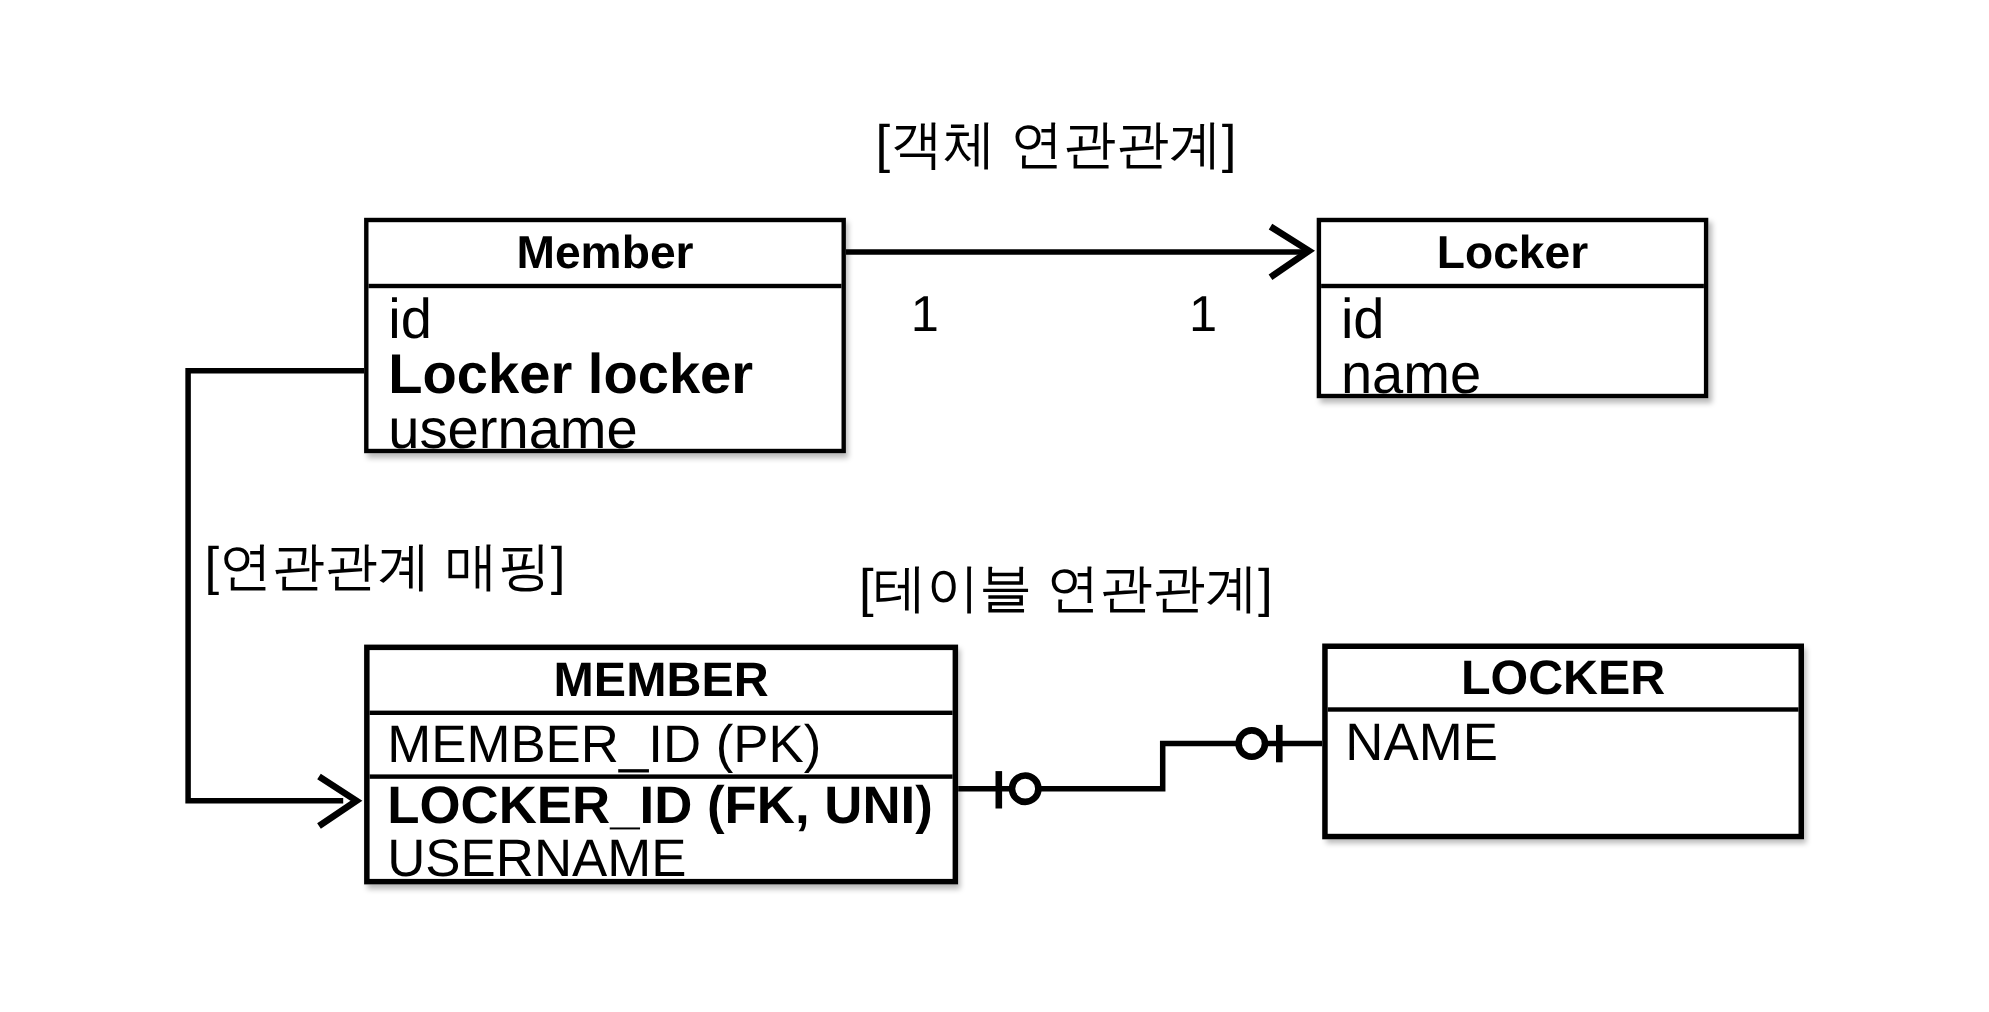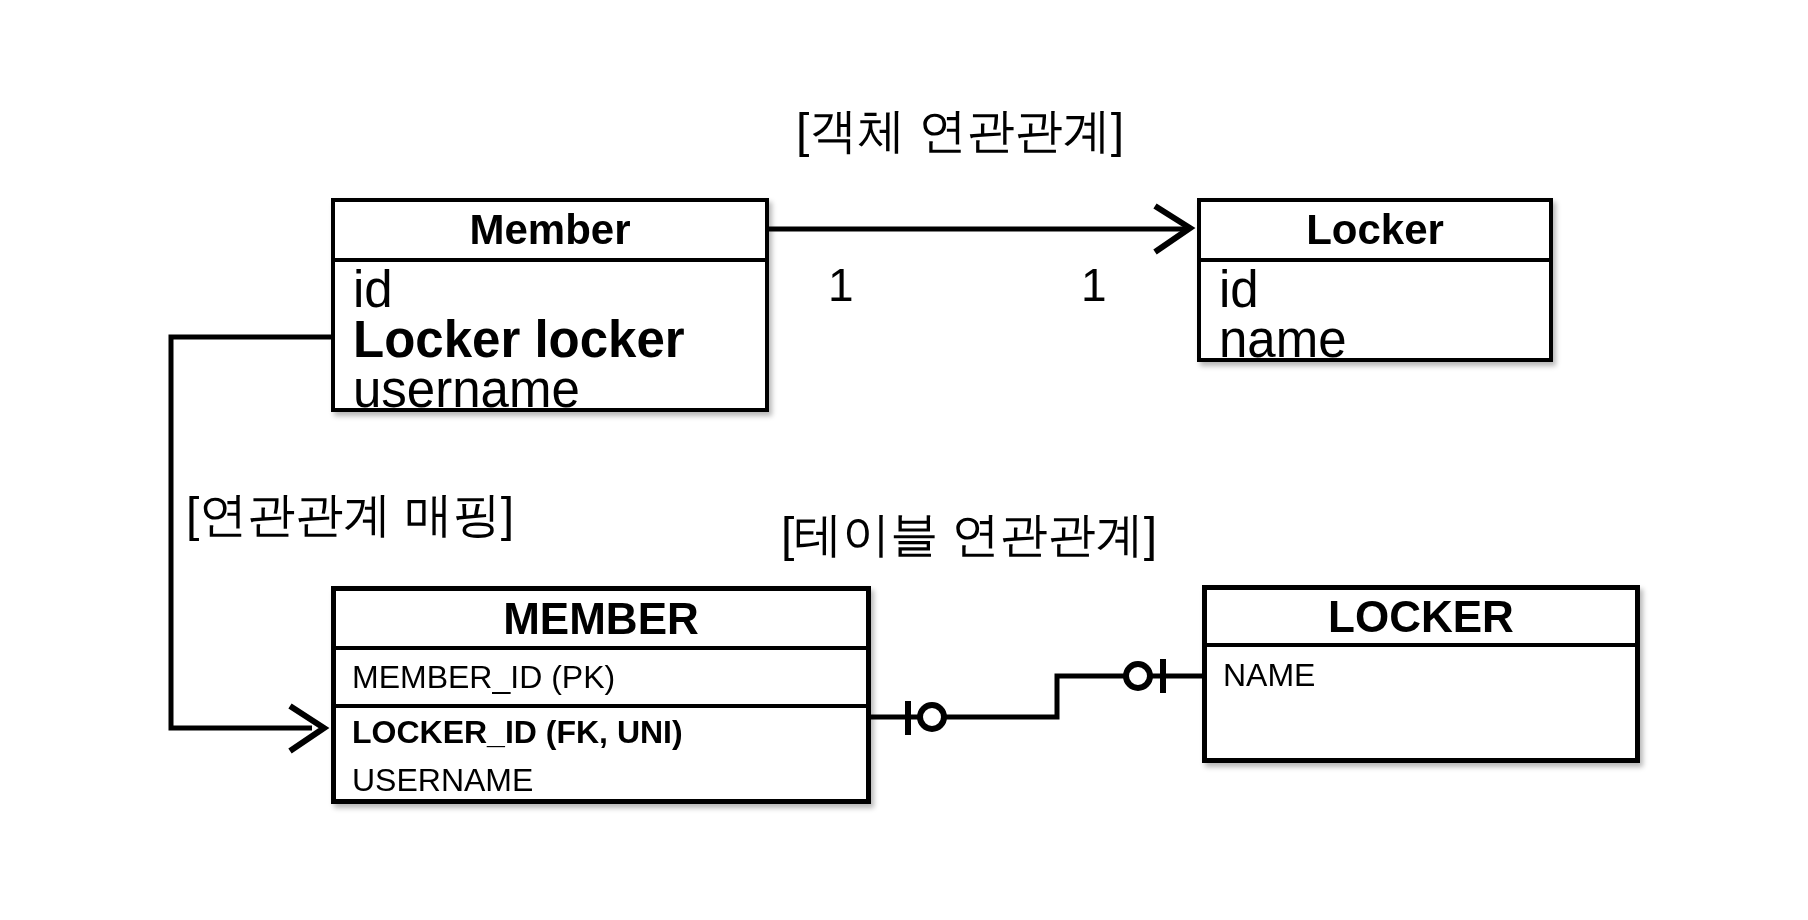--- a/index.html
+++ b/index.html
@@ -63,21 +63,21 @@
     display: flex;
     align-items: center;
     justify-content: center;
     font-size: 44px;
     font-weight: 700;
   }
   .dbtable-row {
     display: flex;
     align-items: center;
     padding-left: 16px;
-    font-size: 32px;
+    font-size: 48px;
     white-space: nowrap;
     box-sizing: border-box;
   }
   .row-divider { border-bottom: 4px solid #000000; }
   .cardinality {
     position: absolute;
     font-size: 46px;
     color: #000000;
   }
   .connector-layer {

